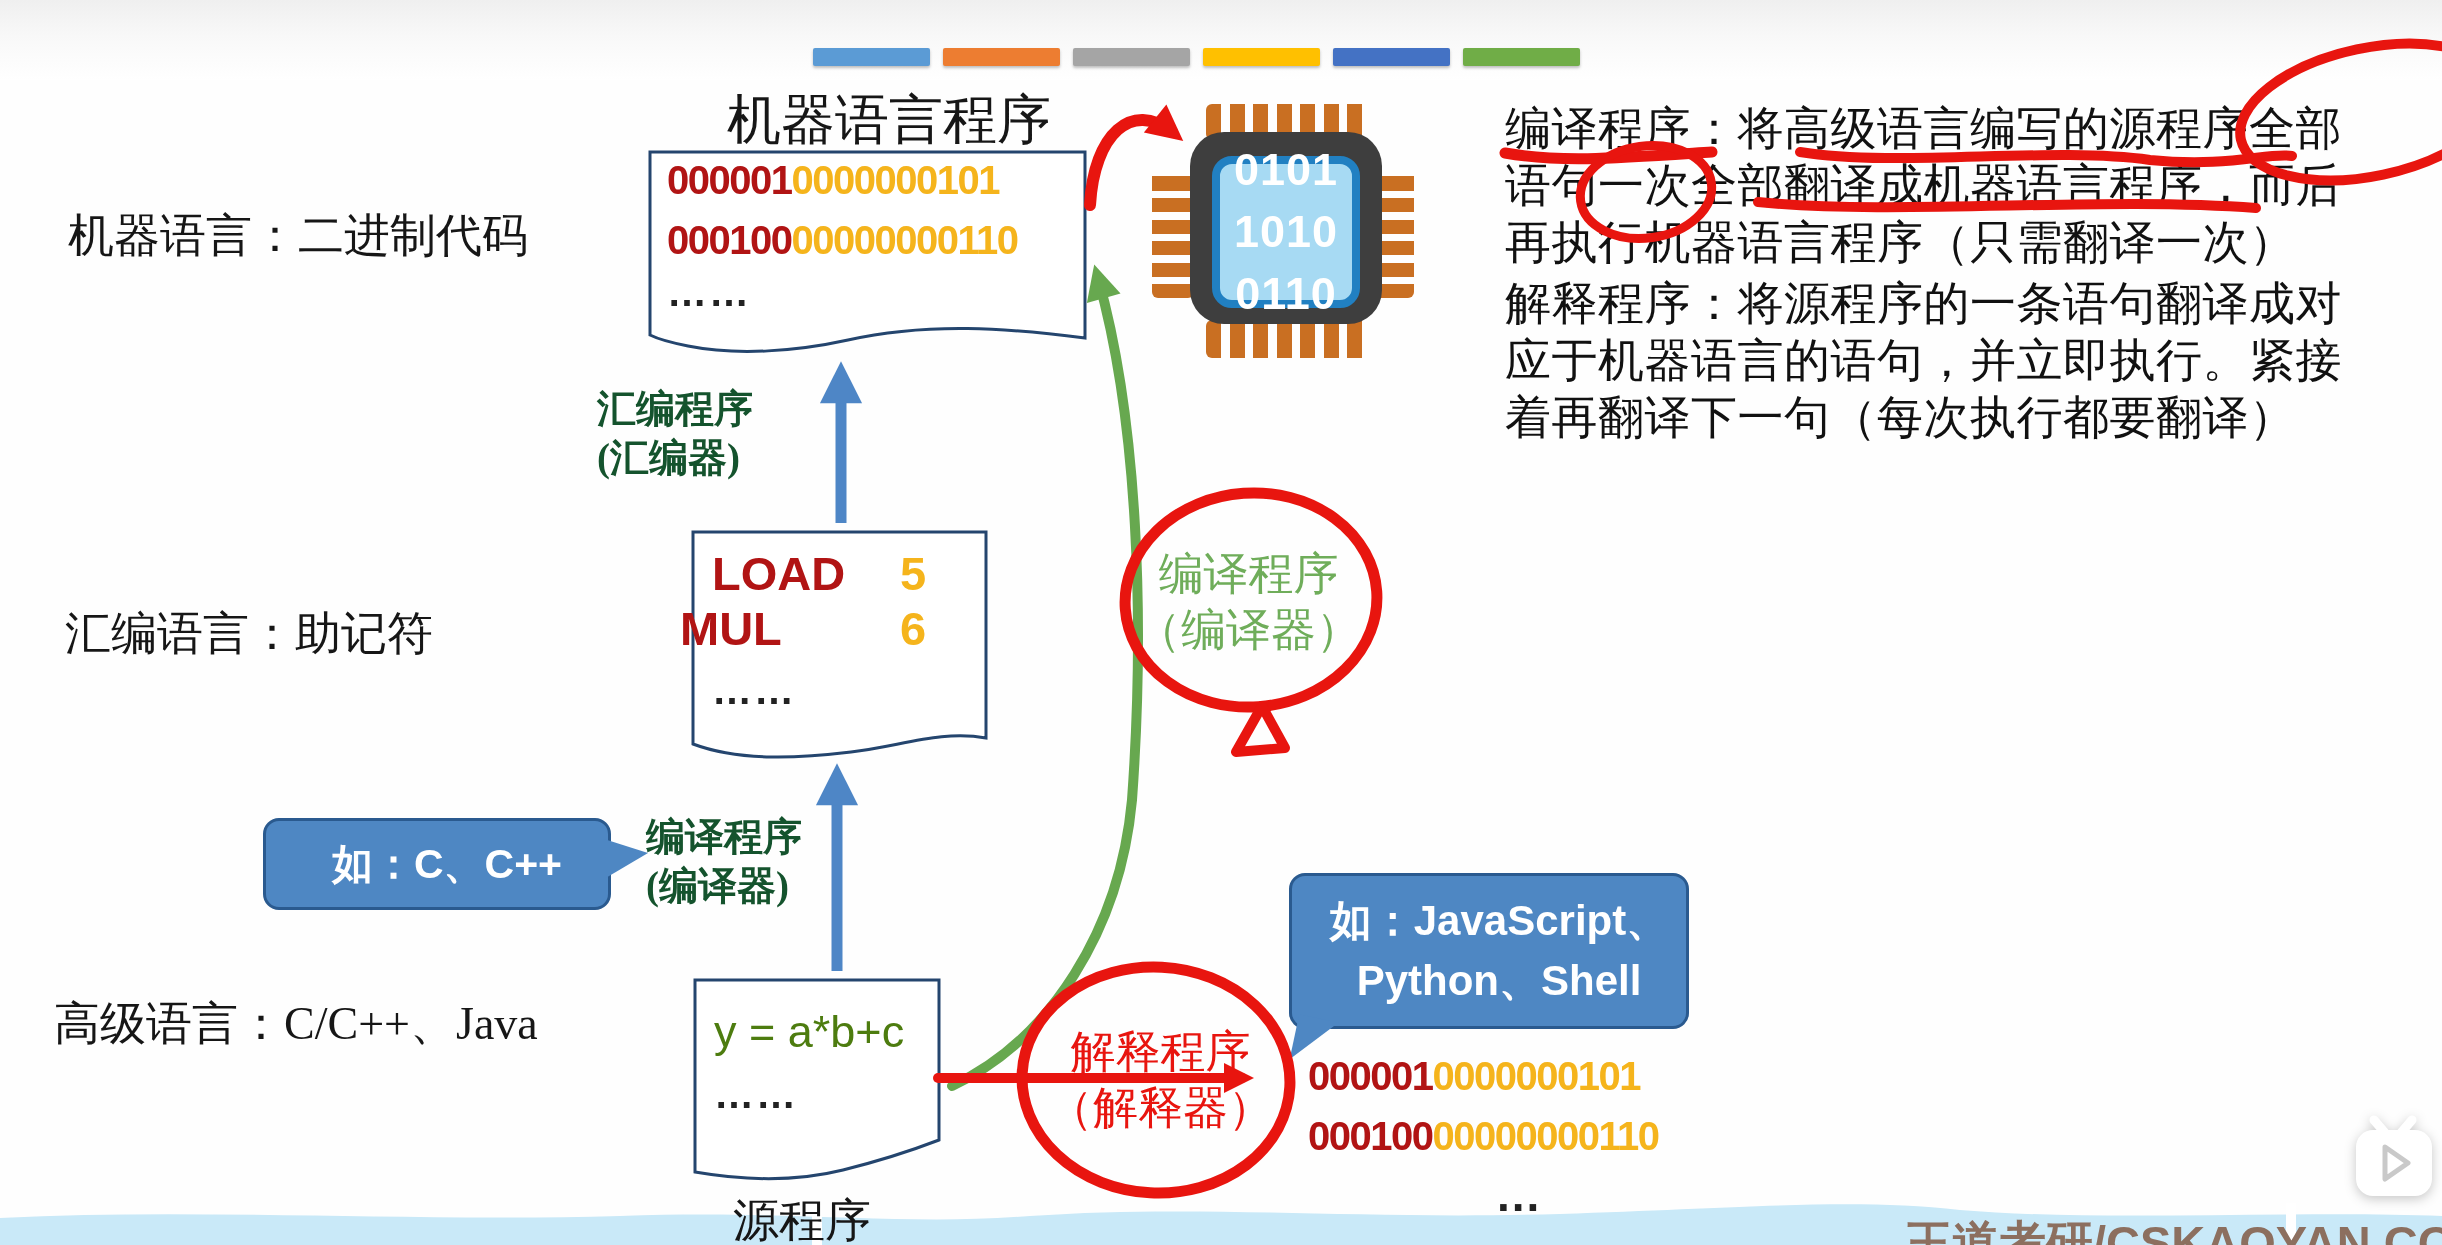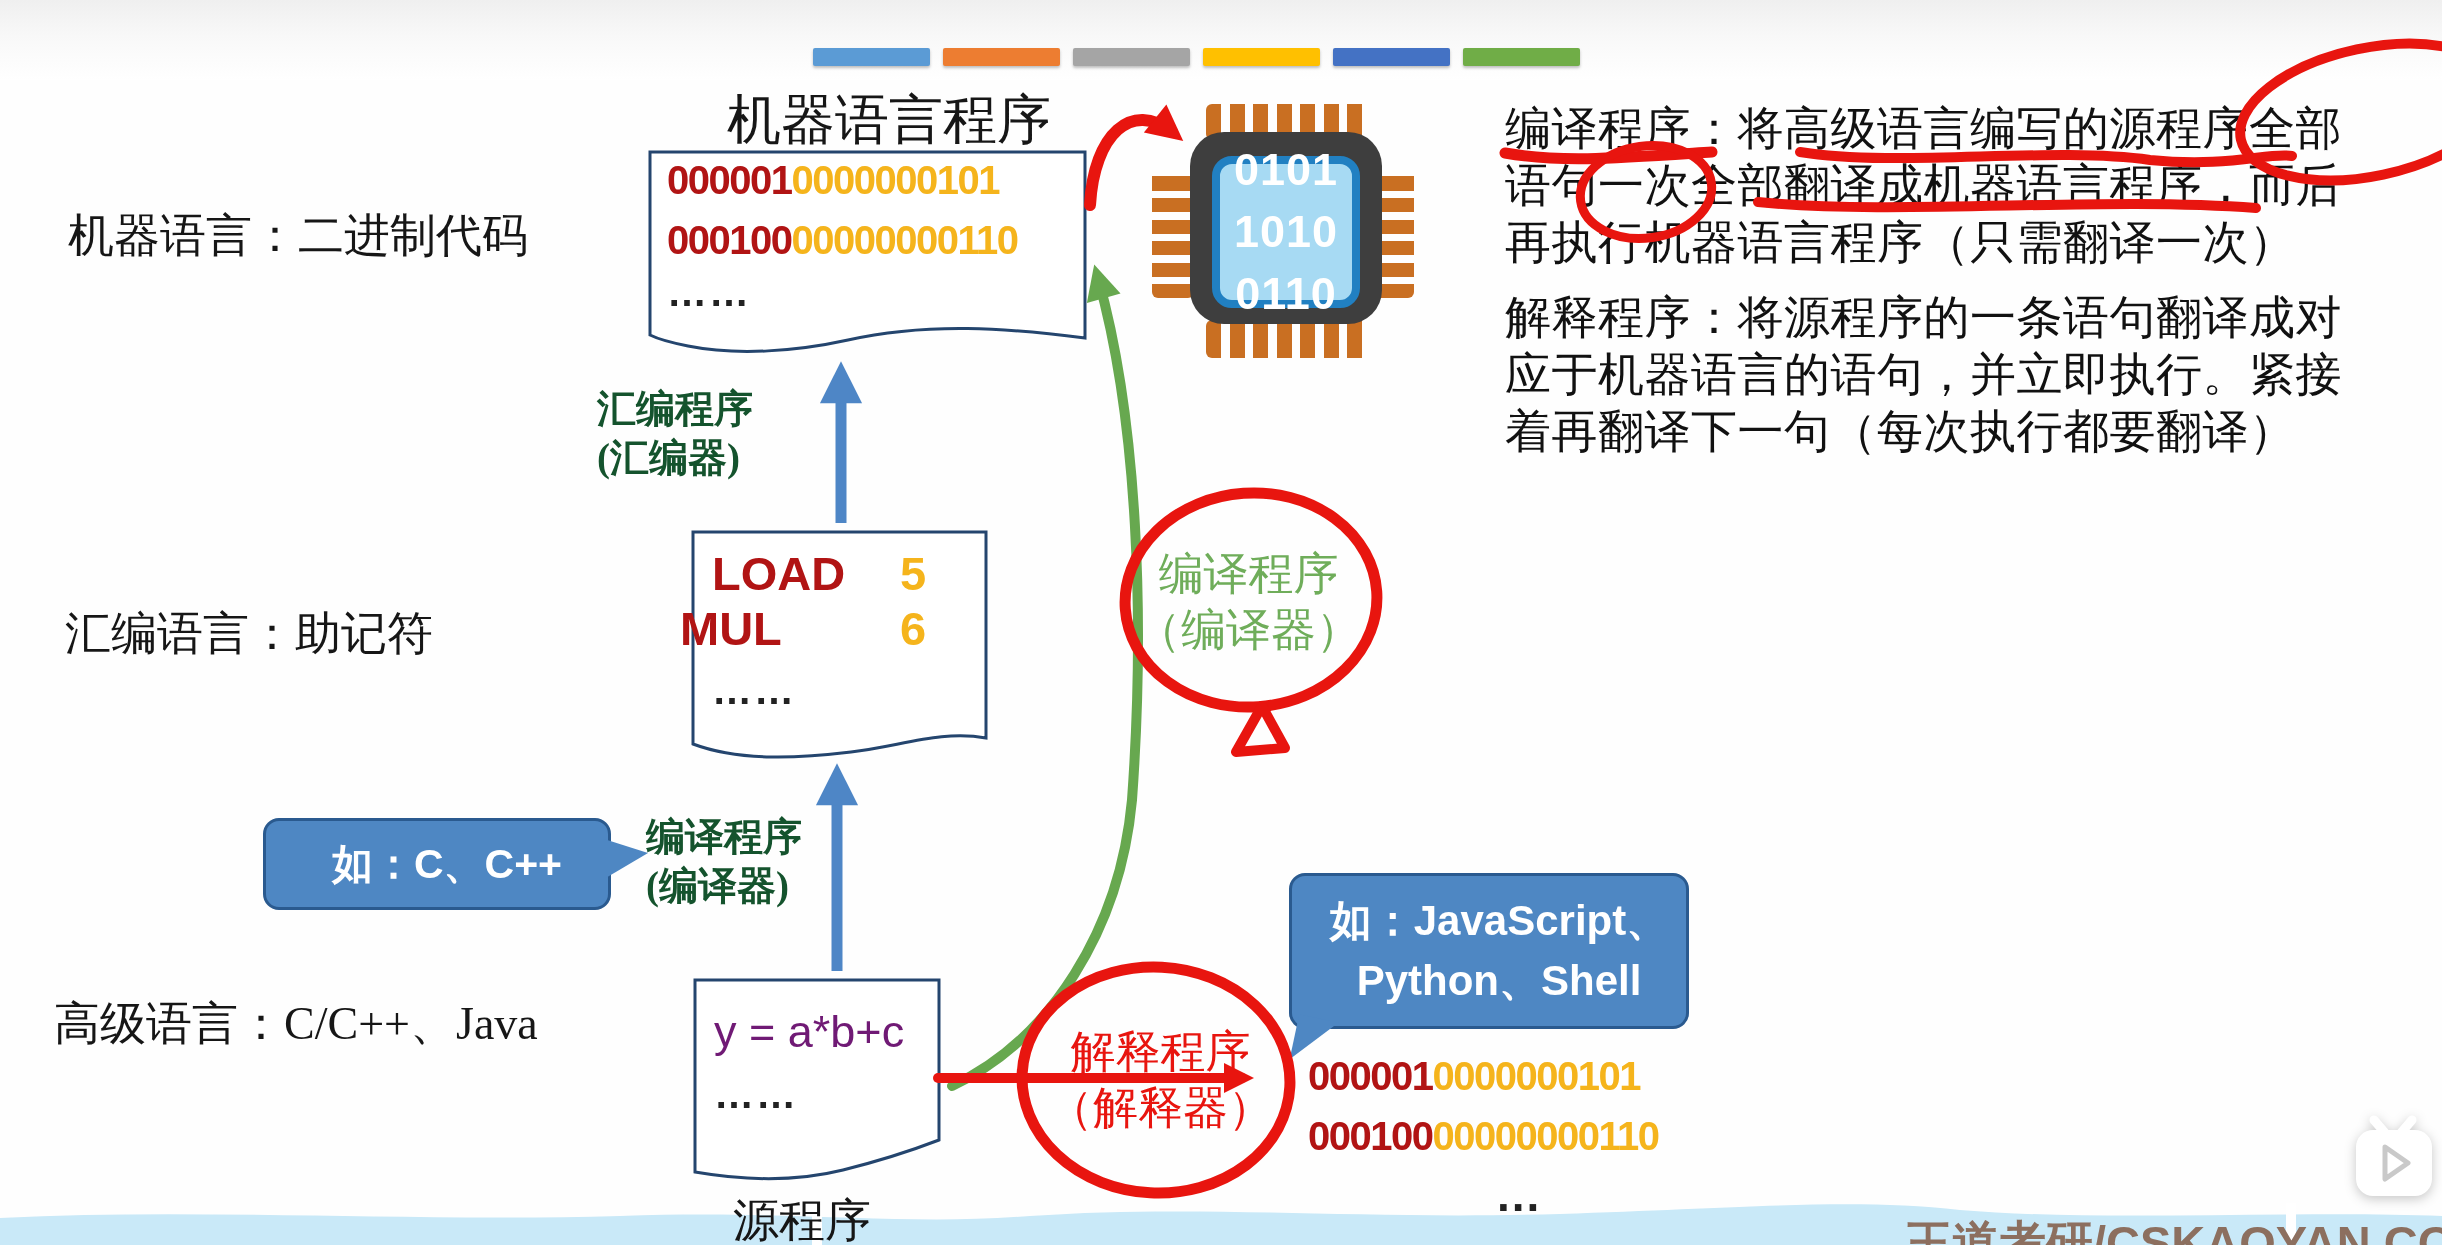--- a/index.html
+++ b/index.html
@@ -15,21 +15,21 @@
   .doc-svg{overflow:visible;}
   .doc-stroke{fill:#ffffff;stroke:#24456e;stroke-width:3px;}
   .box-title{color:#161616;font-size:54px;white-space:nowrap;}
   .bin{font-family:"Liberation Sans","DejaVu Sans",sans-serif;font-weight:bold;font-size:40px;
        letter-spacing:-1.5px;white-space:nowrap;}
   .bin .op{color:#b11414;} .bin .ad{color:#f5b41c;}
   .dots{color:#222;font-weight:bold;font-size:40px;letter-spacing:2px;
         font-family:"Liberation Sans","DejaVu Sans",sans-serif;}
   .asm-word{font-family:"Liberation Sans","DejaVu Sans",sans-serif;font-weight:bold;font-size:47px;color:#b11414;}
   .asm-num{font-family:"Liberation Sans","DejaVu Sans",sans-serif;font-weight:bold;font-size:47px;color:#f5b41c;}
-  .code-line{font-family:"Liberation Sans","DejaVu Sans",sans-serif;font-size:45px;color:#701a75;}
+  .code-line{font-family:"Liberation Sans","DejaVu Sans",sans-serif;font-size:45px;color:#4d7c0f;}
   
   .blue-label{color:#14532d;font-size:39px;line-height:49px;white-space:nowrap;font-weight:bold;}
   .green-label{color:#6fad5a;font-size:45px;line-height:56px;text-align:center;white-space:nowrap;}
   .red-label{color:#e8150f;font-size:45px;line-height:56px;text-align:center;white-space:nowrap;}
   
   .bubble{background:#4e87c3;border:3px solid #2a5a8f;border-radius:16px;color:#fff;
           font-family:"Liberation Sans","DejaVu Sans",sans-serif;font-weight:bold;
           display:flex;flex-direction:column;align-items:center;justify-content:center;padding-left:20px;}
   .bubble-c{font-size:41px;}
   .bubble-c::after{content:"";position:absolute;right:-40px;top:18px;width:0;height:0;
@@ -137,21 +137,21 @@
   <div class="abs chip-inner z3" style="left:1212px;top:156px;width:132px;height:136px">
     <div class="chip-line">0101</div>
     <div class="chip-line">1010</div>
     <div class="chip-line">0110</div>
   </div>
 
   <div class="abs z3" style="left:1505px;top:100px">
     <div class="para">编译程序：将高级语言编写的源程序全部</div>
     <div class="para">语句一次全部翻译成机器语言程序，而后</div>
     <div class="para">再执行机器语言程序（只需翻译一次）</div>
-    <div class="para" style="margin-top:18px">解释程序：将源程序的一条语句翻译成对</div>
+    <div class="para" style="margin-top:4px">解释程序：将源程序的一条语句翻译成对</div>
     <div class="para">应于机器语言的语句，并立即执行。紧接</div>
     <div class="para">着再翻译下一句（每次执行都要翻译）</div>
   </div>
 
   <svg class="abs z2" style="left:0;top:1195px" width="2442" height="50" viewBox="0 0 2442 50">
     <path fill="#c9e9f8" d="M0,23 C200,13 400,27 620,21 C800,15 900,31 1030,21 C1200,9 1350,25 1560,19 C1750,13 1850,3 1960,15 C2100,27 2300,15 2442,21 L2442,50 L0,50 Z"></path>
   </svg>
   <div class="abs white-slit z3" style="left:812px;top:1205px"></div>
   <div class="abs white-slit z3" style="left:2286px;top:1203px"></div>
   <div class="abs watermark z3" style="left:1905px;top:1212px">王道考研/CSKAOYAN.COM</div>

